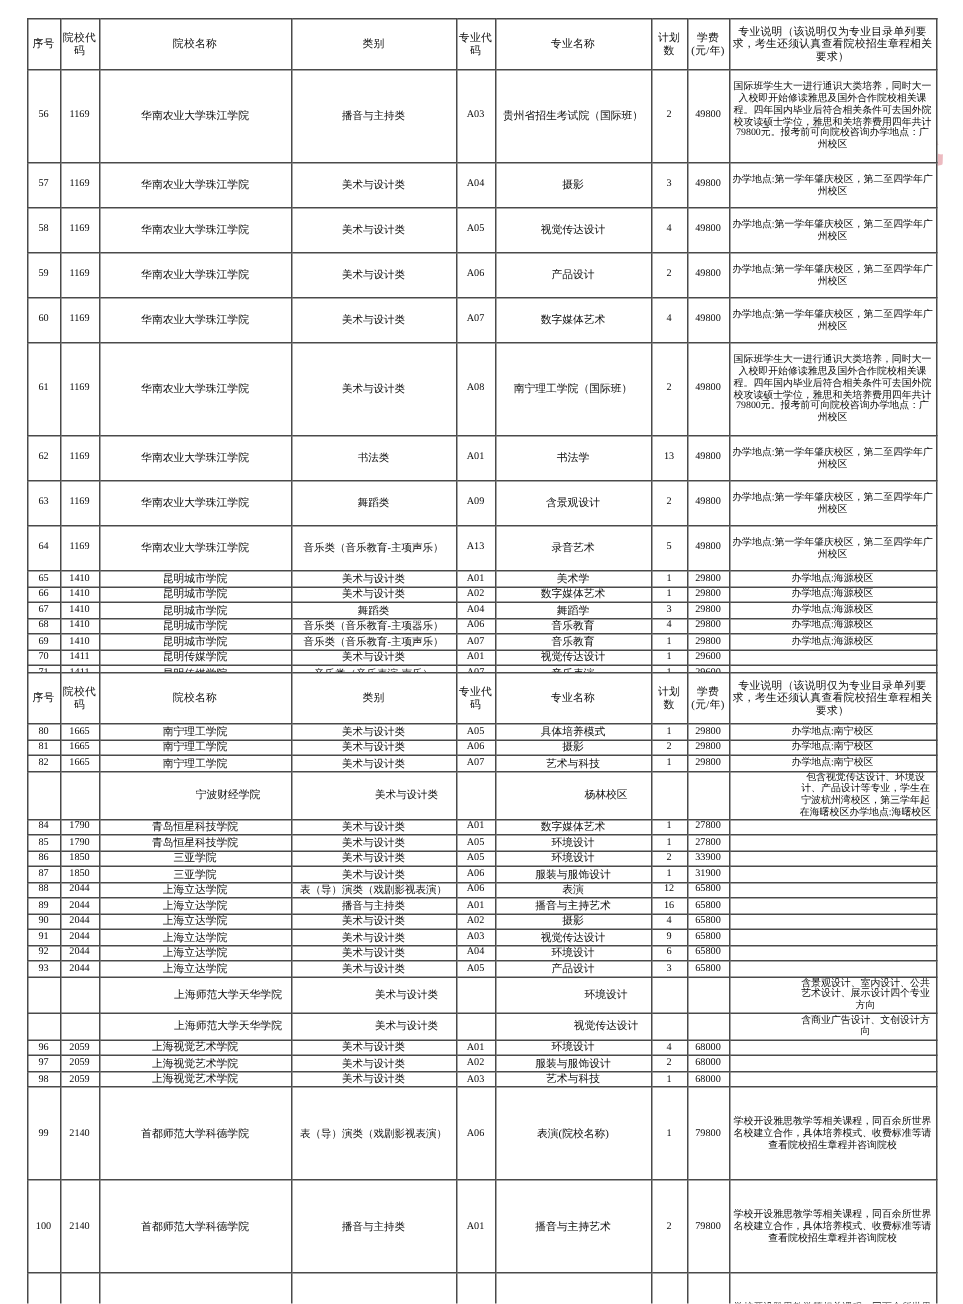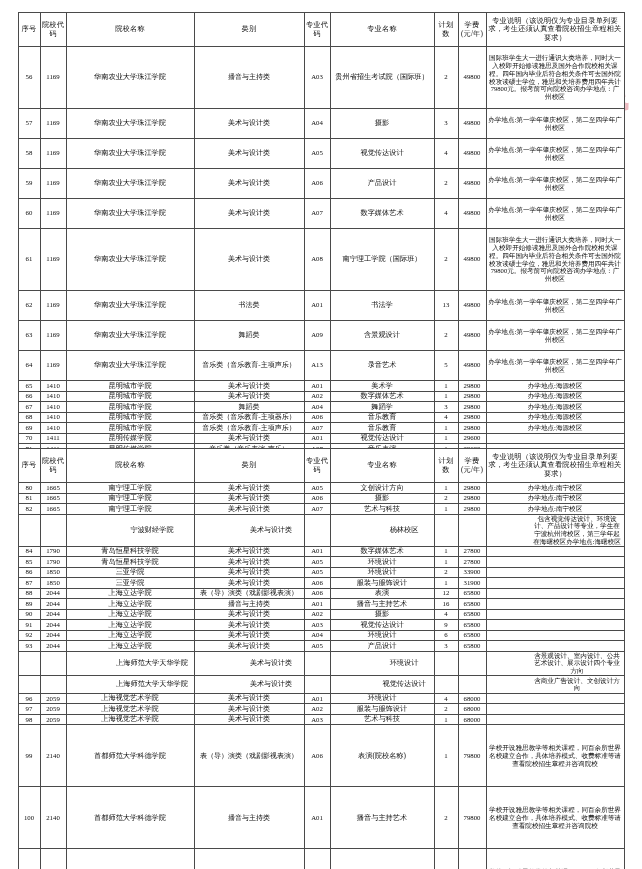--- a/index.html
+++ b/index.html
@@ -440,21 +440,21 @@
           <th>专业说明（该说明仅为专业目录单列要求，考生还须认真查看院校招生章程相关要求）</th>
         </tr>
       </thead>
       <tbody id="body-lower">
           <tr class="r-short">
             <td class="seq">80</td>
             <td class="code">1665</td>
             <td class="name">南宁理工学院</td>
             <td class="cat">美术与设计类</td>
             <td class="mcode">A05</td>
-            <td class="major">文创设计方向</td>
+            <td class="major">具体培养模式</td>
             <td class="num">1</td>
             <td class="fee">29800</td>
             <td class="desc">办学地点:南宁校区</td>
           </tr>
           <tr class="r-short">
             <td class="seq">81</td>
             <td class="code">1665</td>
             <td class="name">南宁理工学院</td>
             <td class="cat">美术与设计类</td>
             <td class="mcode">A06</td>

